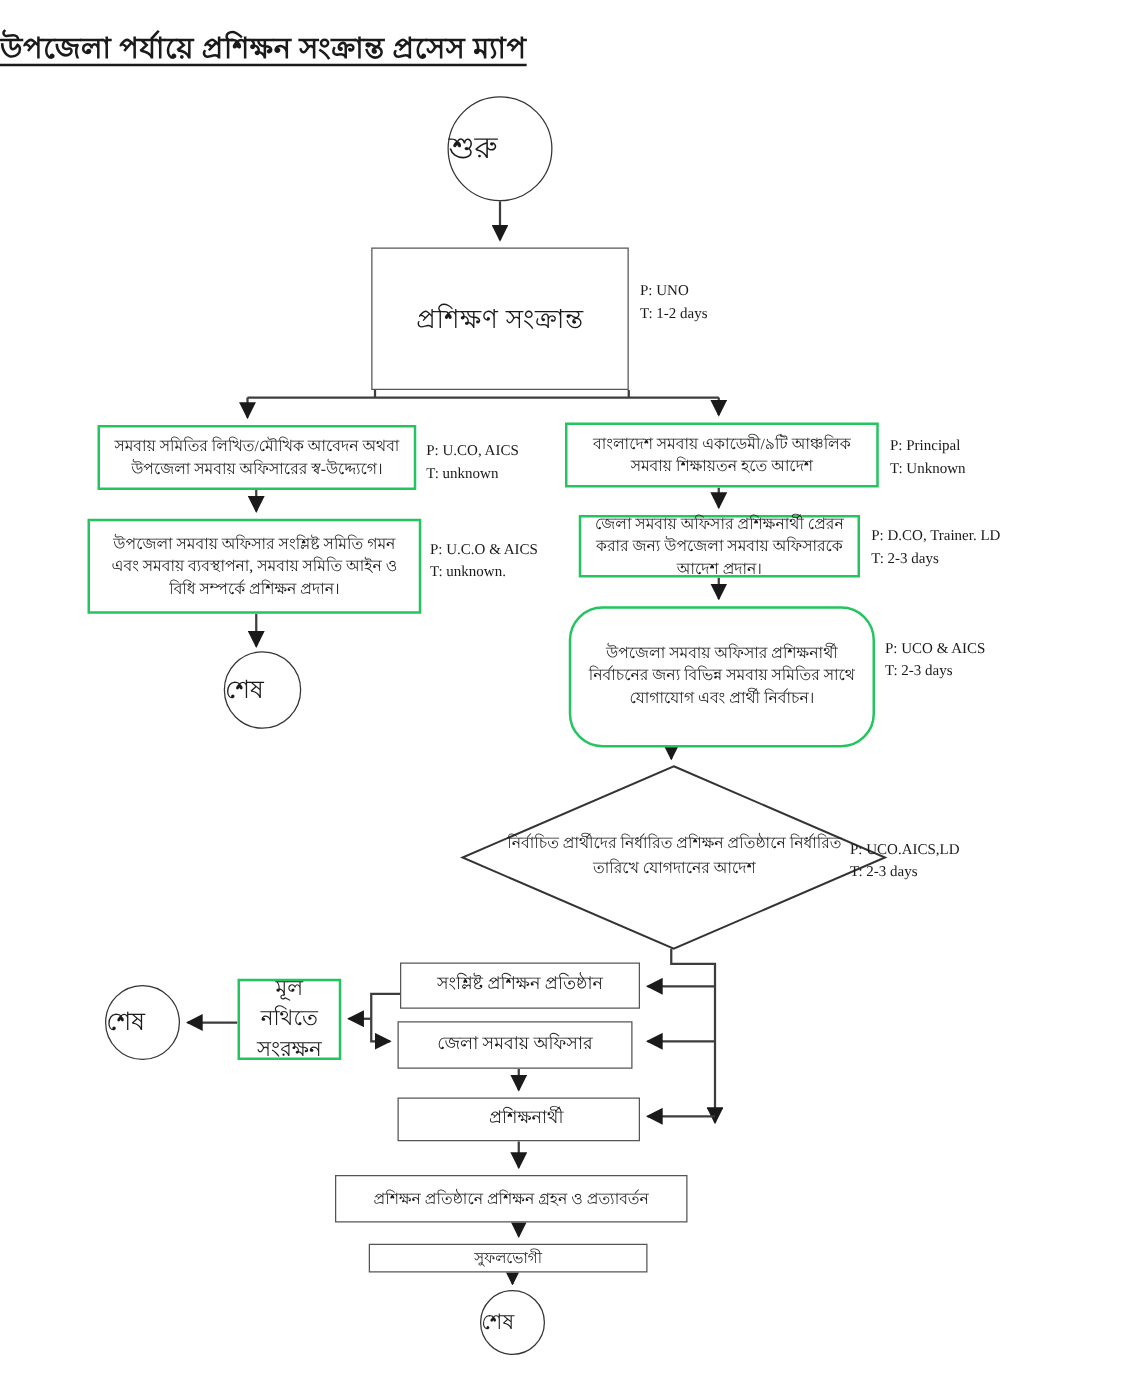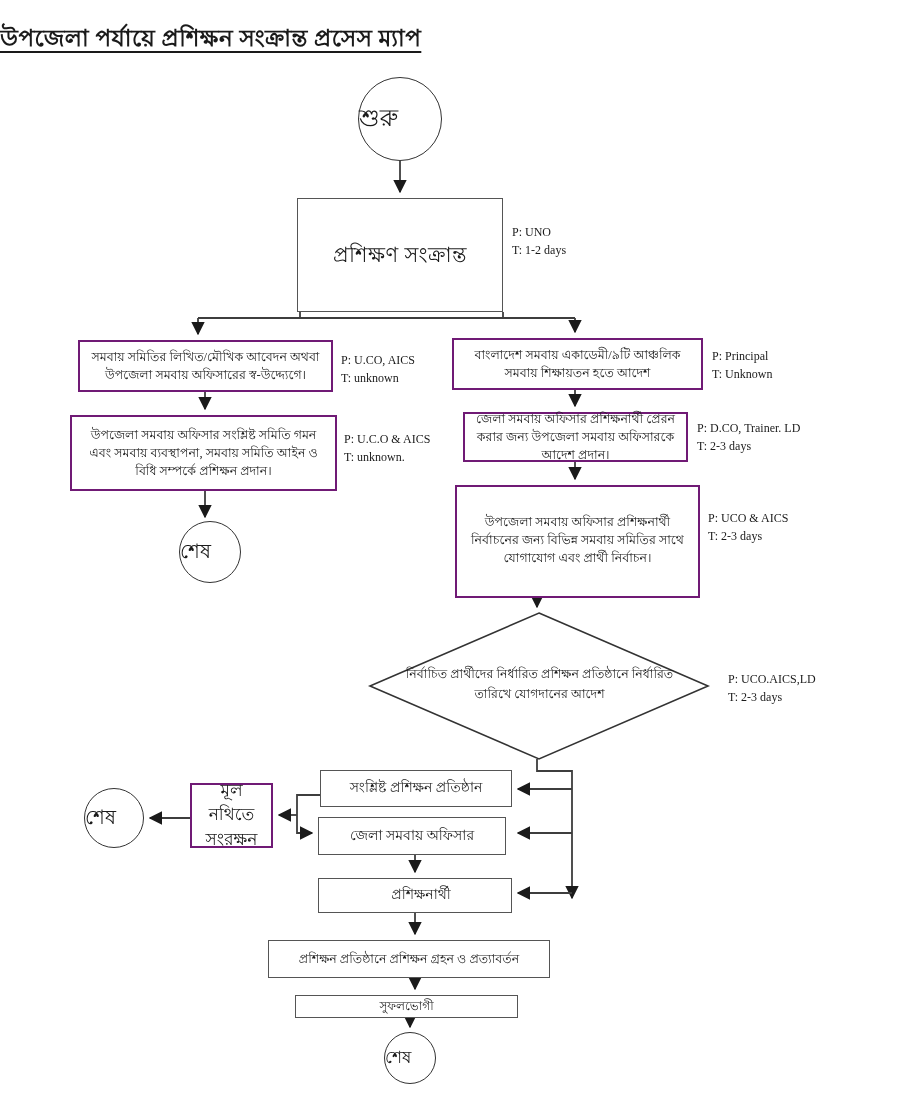--- a/index.html
+++ b/index.html
@@ -8,21 +8,21 @@
     font-family:"Liberation Serif","DejaVu Serif",serif;color:#1a1a1a;
     overflow:hidden;
   }
   .title{
     position:absolute;left:0;top:20px;width:100%;text-align:left;
     font-size:23px;font-weight:600;text-decoration:underline;
     text-underline-offset:5px;letter-spacing:.5px;
   }
   .lines{position:absolute;left:0;top:0;width:903px;height:1119px;z-index:1;}
   .node{
-    position:absolute;z-index:2;background:#fff;border:2px solid #701a75;
+    position:absolute;z-index:2;background:#fff;border:2px solid #22c55e;
     display:flex;align-items:center;justify-content:center;text-align:center;
     box-sizing:border-box;padding:2px 8px;line-height:1.45;
   }
   .thin{border-width:1.5px;border-color:#555;}
   .circle{
     position:absolute;z-index:2;background:#fff;border:1.6px solid #333;
     border-radius:50%;display:flex;align-items:center;
     box-sizing:border-box;text-align:center;
   }
   .diamond-label{
@@ -30,21 +30,21 @@
     font-size:12.5px;
   }
   .pt{
     position:absolute;z-index:2;font-size:12px;line-height:1.5;
     white-space:nowrap;text-align:left;
   }
   .pt span{display:block;}
   .fs-main{font-size:21px;letter-spacing:.5px;}
   .fs-sm{font-size:12.5px;}
   .fs-md{font-size:14px;}
-  .top-align{align-items:flex-start;padding-top:26px;}
+  .top-align{align-items:flex-start;padding-top:26px;border-radius:27px;}
 </style>
 </head>
 <body>
 
 <div class="title">উপজেলা পর্যায়ে প্রশিক্ষন সংক্রান্ত প্রসেস ম্যাপ</div>
 
 <svg class="lines" width="903" height="1119" viewBox="0 0 903 1119" xmlns="http://www.w3.org/2000/svg">
   <defs>
     <marker id="arr" viewBox="0 0 10 10" refX="9" refY="5" markerWidth="7.5" markerHeight="7.5" orient="auto-start-reverse">
       <path d="M0,0 L10,5 L0,10 z" fill="#1a1a1a"></path>
@@ -136,21 +136,21 @@
 
 <div class="node fs-sm top-align" style="left:455px;top:485px;width:245px;height:113px;">
   <span>উপজেলা সমবায় অফিসার প্রশিক্ষনার্থী নির্বাচনের জন্য বিভিন্ন সমবায় সমিতির সাথে যোগাযোগ এবং প্রার্থী নির্বাচন।</span>
 </div>
 <div class="pt" style="left:708px;top:509px;">
   <span>P: UCO &amp; AICS</span>
   <span>T: 2-3 days</span>
 </div>
 
 <div class="diamond-label" style="left:392px;top:664px;width:295px;">নির্বাচিত প্রার্থীদের নির্ধারিত প্রশিক্ষন প্রতিষ্ঠানে নির্ধারিত তারিখে যোগদানের আদেশ</div>
-<div class="pt" style="left:728px;top:670px;">
+<div class="pt" style="left:680px;top:670px;">
   <span>P: UCO.AICS,LD</span>
   <span>T: 2-3 days</span>
 </div>
 
 <div class="node thin fs-md" style="left:320px;top:770px;width:192px;height:37px;">
   <span>সংশ্লিষ্ট প্রশিক্ষন প্রতিষ্ঠান</span>
 </div>
 <div class="node thin fs-md" style="left:318px;top:817px;width:188px;height:38px;">
   <span>জেলা সমবায় অফিসার</span>
 </div>

